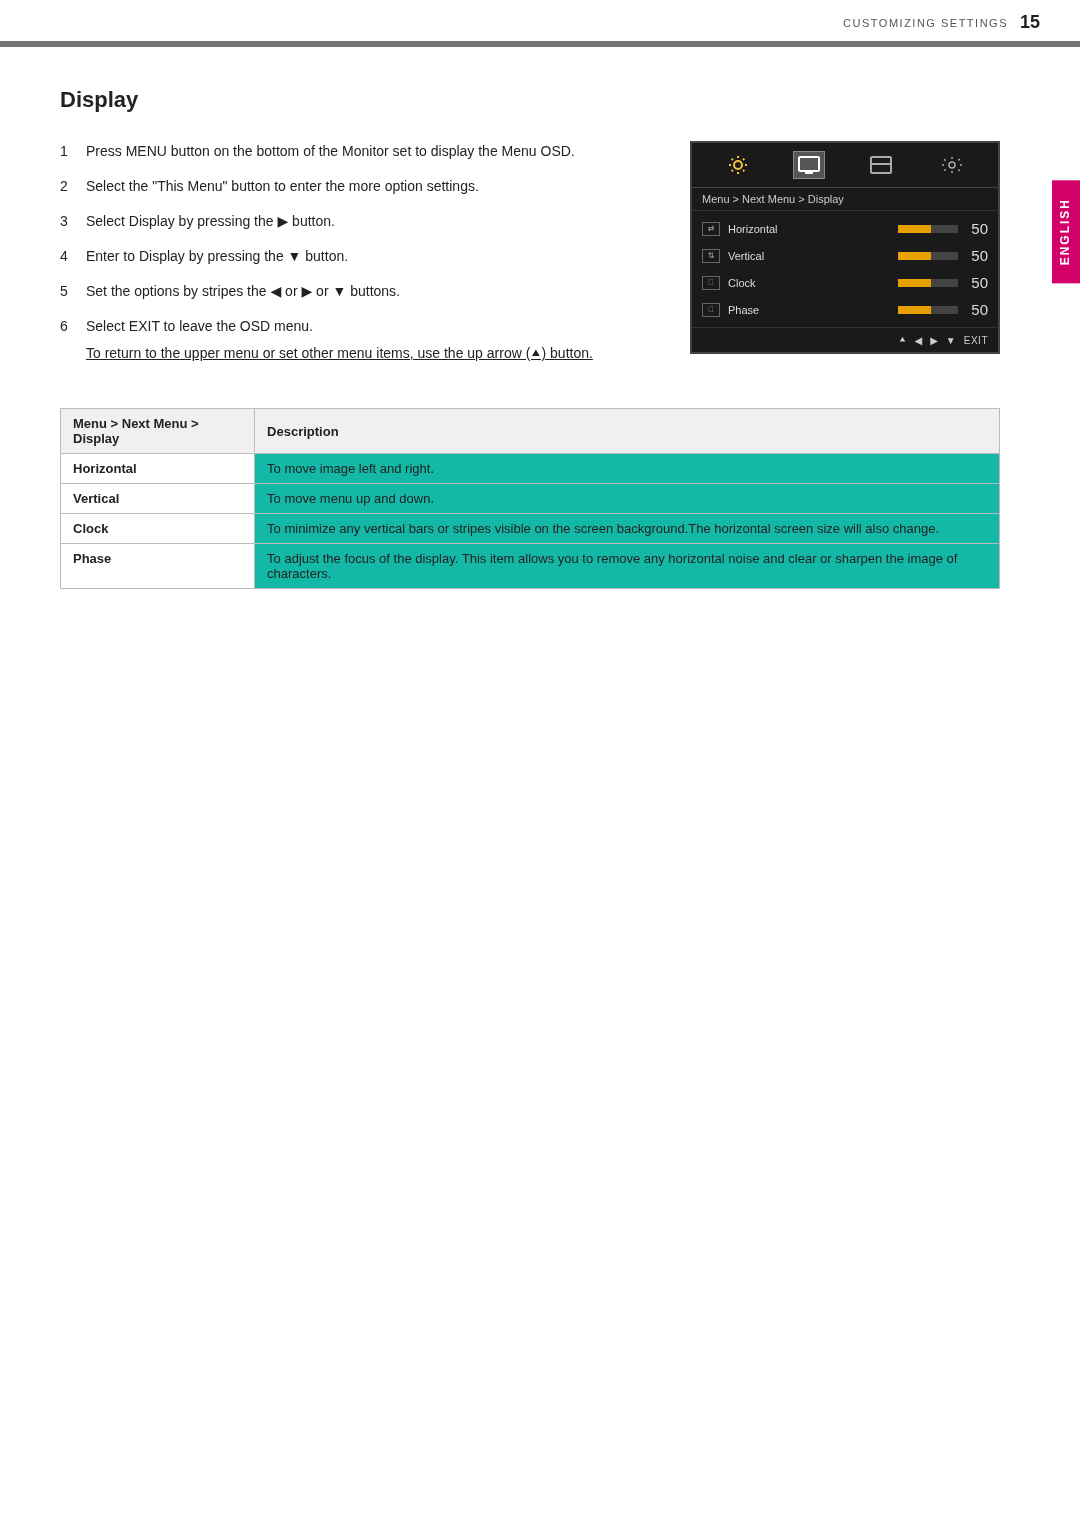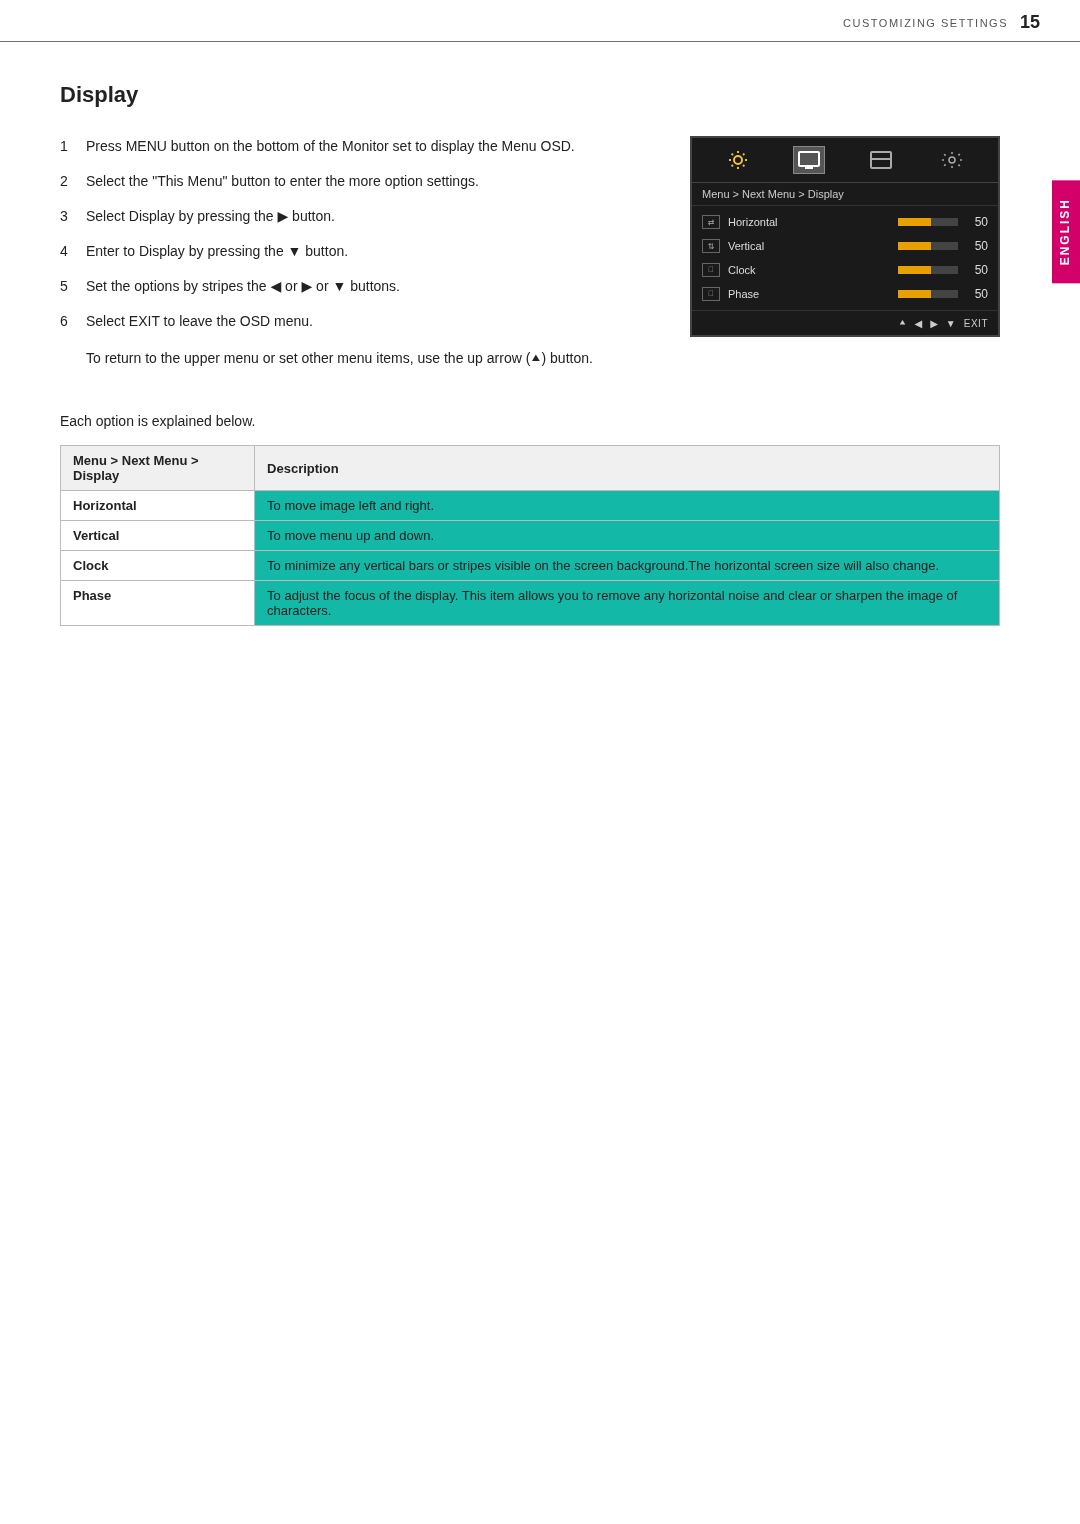--- a/index.html
+++ b/index.html
@@ -12,21 +12,21 @@
       min-height: 1524px;
       position: relative;
     }
 
     
     .top-header {
       display: flex;
       justify-content: flex-end;
       align-items: center;
       padding: 12px 40px 8px 40px;
-      border-bottom: 1px solid #737373;
+      border-bottom: 6px solid #737373;
     }
     .top-header-text {
       font-size: 11px;
       letter-spacing: 1.5px;
       color: #555;
       text-transform: uppercase;
     }
     .top-header-num {
       font-size: 18px;
       font-weight: bold;
@@ -177,21 +177,21 @@
       margin-right: 4px;
     }
     .osd-menu-item .item-bar-fill {
       position: absolute;
       top: 0; left: 0;
       height: 100%;
       background: #e8a000;
       width: 55%;
     }
     .osd-menu-item .item-value {
-      font-size: 12px;
+      font-size: 15px;
       color: #ddd;
       min-width: 18px;
       text-align: right;
     }
     .osd-footer {
       display: flex;
       justify-content: flex-end;
       align-items: center;
       padding: 6px 10px;
       border-top: 1px solid #333;
@@ -277,21 +277,21 @@
           <span class="instruction-text">Enter to <strong>Display</strong> by pressing the ▼ button.</span>
         </li>
         <li>
           <span class="instruction-num">5</span>
           <span class="instruction-text">Set the options by stripes the ◀ or ▶ or ▼ buttons.</span>
         </li>
         <li>
           <span class="instruction-num">6</span>
           <span class="instruction-text">
             Select <strong>EXIT</strong> to leave the OSD menu.<br>
-            <span style="display:block; margin-top:16px;">To return to the upper menu or set other menu items, use the up arrow (⯅) button.</span>
+            <span style="display:block; margin-top:6px;text-decoration:underline;">To return to the upper menu or set other menu items, use the up arrow (⯅) button.</span>
           </span>
         </li>
       </ol>
     </div>
 
     <div class="osd-col">
       <div class="osd-screen">
 
         <div class="osd-icons-row">
 
@@ -376,21 +376,20 @@
           <span class="osd-footer-icon">◀</span>
           <span class="osd-footer-icon">▶</span>
           <span class="osd-footer-icon">▼</span>
           <span class="osd-footer-exit">EXIT</span>
         </div>
       </div>
     </div>
 
   </div>
 
-  <p class="each-option-text">Each option is explained below.</p>
 
   <table class="ref-table">
     <thead>
       <tr>
         <th>Menu &gt; Next Menu &gt; Display</th>
         <th>Description</th>
       </tr>
     </thead>
     <tbody id="table-body">
     <tr>

